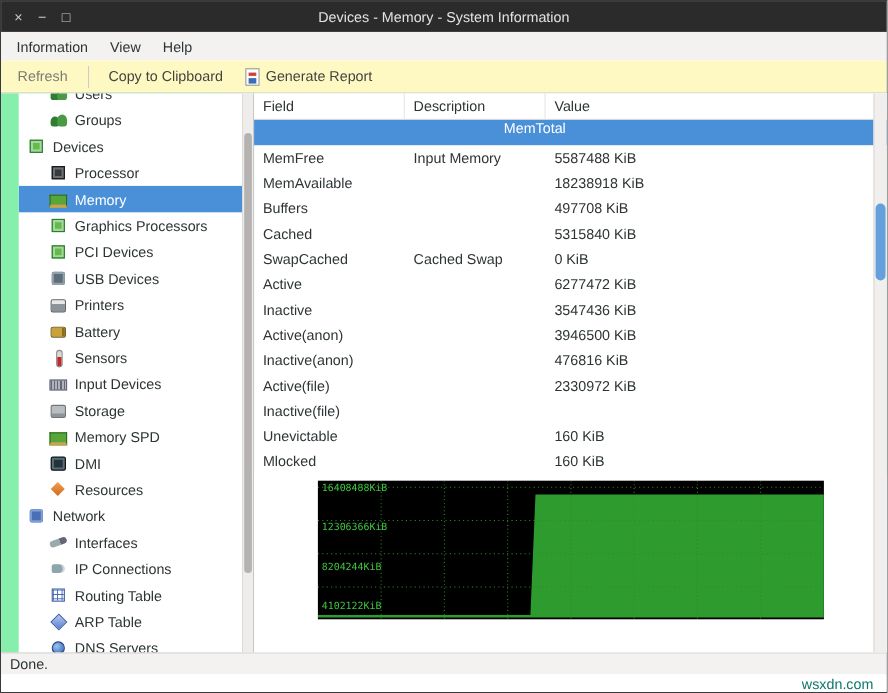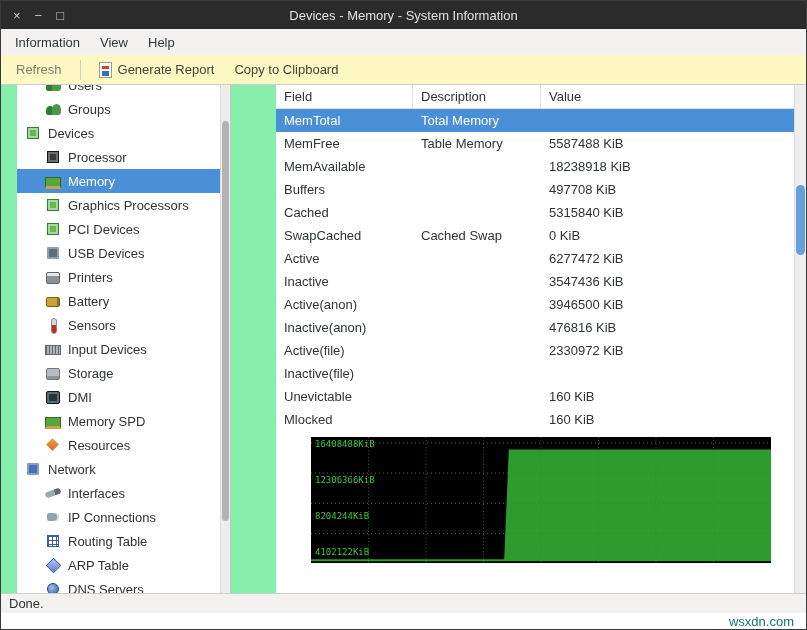--- a/index.html
+++ b/index.html
@@ -58,30 +58,30 @@
   .i-monitor::before { content:""; position:absolute; left:1px; right:1px; top:2px; height:11px; background:#263238; border:1px solid #10161a; box-shadow:inset 0 0 0 2px #546e7a; border-radius:2px; }
   .i-diamond::before { content:""; position:absolute; left:3px; top:3px; width:9px; height:9px; background:linear-gradient(135deg,#f0a050,#d2691e); transform:rotate(45deg); }
   .i-network::before { content:""; position:absolute; inset:2px; background:#4a6fb5; border-radius:2px; box-shadow:inset 0 0 0 2px #7e9fd6; }
   .i-cable::before { content:""; position:absolute; left:0; right:0; top:5px; height:6px; background:linear-gradient(90deg,#99aaaa 60%,#666677 60%); border-radius:3px; transform:rotate(-20deg); }
   .i-plug::before { content:""; position:absolute; left:2px; top:4px; width:10px; height:8px; background:#90a4ae; border-radius:2px 4px 4px 2px; box-shadow:2px 0 0 #cfd8dc; }
   .i-grid::before { content:""; position:absolute; inset:2px; background:#fff; border:1px solid #3b5ea8; background-image:linear-gradient(#3b5ea8 1px,transparent 1px),linear-gradient(90deg,#3b5ea8 1px,transparent 1px); background-size:4px 4px; }
   .i-diamondblue::before { content:""; position:absolute; left:3px; top:3px; width:9px; height:9px; background:linear-gradient(135deg,#b3c7f0,#5c7fd0); border:1px solid #3b5ea8; transform:rotate(45deg); }
   .i-server::before { content:""; position:absolute; inset:2px; border-radius:50%; background:radial-gradient(circle at 35% 35%,#9fc3ef,#2b5fb0); border:1px solid #1d4485; }
 
   
-  .content { flex:1 1 auto; min-width:0; display:flex; flex-direction:column; position:relative; background:#fff;margin-left:45px; }
+  .content { flex:1 1 auto; min-width:0; display:flex; flex-direction:column; position:relative; background:#fff; }
   .thead { display:flex; height:24px; flex:0 0 24px; border-bottom:1px solid #e0dedc; background:#fff; }
   .th { display:flex; align-items:center; padding:0 8px; border-right:1px solid #e8e6e4; color:#2e3436; }
   .col-field { width:137px; flex:0 0 137px; }
   .col-desc { width:128px; flex:0 0 128px; }
   .col-value { flex:1 1 auto; }
   .tbody { flex:0 0 auto; }
   .tr { display:flex; height:23px; align-items:center; }
   .tr .td { padding:0 8px; white-space:nowrap; overflow:hidden; }
-  .tr.selected { background:#4a90d9; color:#fff; }
+  .tr.selected { background:#4a90d9; color:#fff;flex-direction:column; }
 
   
   .chart-wrap { flex:1 1 auto; display:flex; justify-content:center; align-items:flex-start; padding-top:6px; background:#fff; }
   .chart { width:460px; height:126px; background:#000; position:relative; }
   .chart svg { position:absolute; left:0; top:0; width:100%; height:100%; }
   .ytick { position:absolute; left:4px; font-family:"DejaVu Sans Mono", monospace; font-size:9px; line-height:10px; color:#3fc43f; z-index:2; }
   .yt0 { top:2px; } .yt1 { top:38px; } .yt2 { top:74px; } .yt3 { top:110px; }
 
   
   .ct-scroll { position:absolute; right:0; top:0; bottom:0; width:12px; background:#f0efed; border-left:1px solid #dcdad7; }
@@ -107,25 +107,25 @@
 
   <div class="menubar">
     <span class="menu-item">Information</span>
     <span class="menu-item">View</span>
     <span class="menu-item">Help</span>
   </div>
 
   <div class="toolbar">
     <span class="tool-btn tool-refresh">Refresh</span>
     <span class="tb-sep"></span>
+    <span class="tool-btn">Copy to Clipboard</span>
     <span class="tool-btn">
       <span class="report-icon"></span>
       <span>Generate Report</span>
     </span>
-    <span class="tool-btn">Copy to Clipboard</span>
   </div>
 
   <div class="main">
 
     <div class="sidebar">
       <div class="tree">
         <div class="tree-item lvl2">
             <span class="ico i-users"></span>
             <span>Users</span>
           </div>
@@ -171,26 +171,26 @@
           </div>
         <div class="tree-item lvl2">
             <span class="ico i-keyboard"></span>
             <span>Input Devices</span>
           </div>
         <div class="tree-item lvl2">
             <span class="ico i-drive"></span>
             <span>Storage</span>
           </div>
         <div class="tree-item lvl2">
+            <span class="ico i-ram"></span>
+            <span>Memory SPD</span>
+          </div>
+        <div class="tree-item lvl2">
             <span class="ico i-monitor"></span>
             <span>DMI</span>
-          </div>
-        <div class="tree-item lvl2">
-            <span class="ico i-ram"></span>
-            <span>Memory SPD</span>
           </div>
         <div class="tree-item lvl2">
             <span class="ico i-diamond"></span>
             <span>Resources</span>
           </div>
         <div class="tree-item">
             <span class="ico i-network"></span>
             <span>Network</span>
           </div>
         <div class="tree-item lvl2">
@@ -225,21 +225,21 @@
         <div class="th col-desc">Description</div>
         <div class="th col-value">Value</div>
       </div>
       <div class="tbody">
         <div class="tr selected">
             <div class="td col-field">MemTotal</div>
             <div class="td col-desc">Total Memory</div>
           </div>
         <div class="tr">
             <div class="td col-field">MemFree</div>
-            <div class="td col-desc">Table Memory</div>
+            <div class="td col-desc">Input Memory</div>
             <div class="td col-value">5587488 KiB</div>
           </div>
         <div class="tr">
             <div class="td col-field">MemAvailable</div>
             <div class="td col-desc"></div>
             <div class="td col-value">18238918 KiB</div>
           </div>
         <div class="tr">
             <div class="td col-field">Buffers</div>
             <div class="td col-desc"></div>

